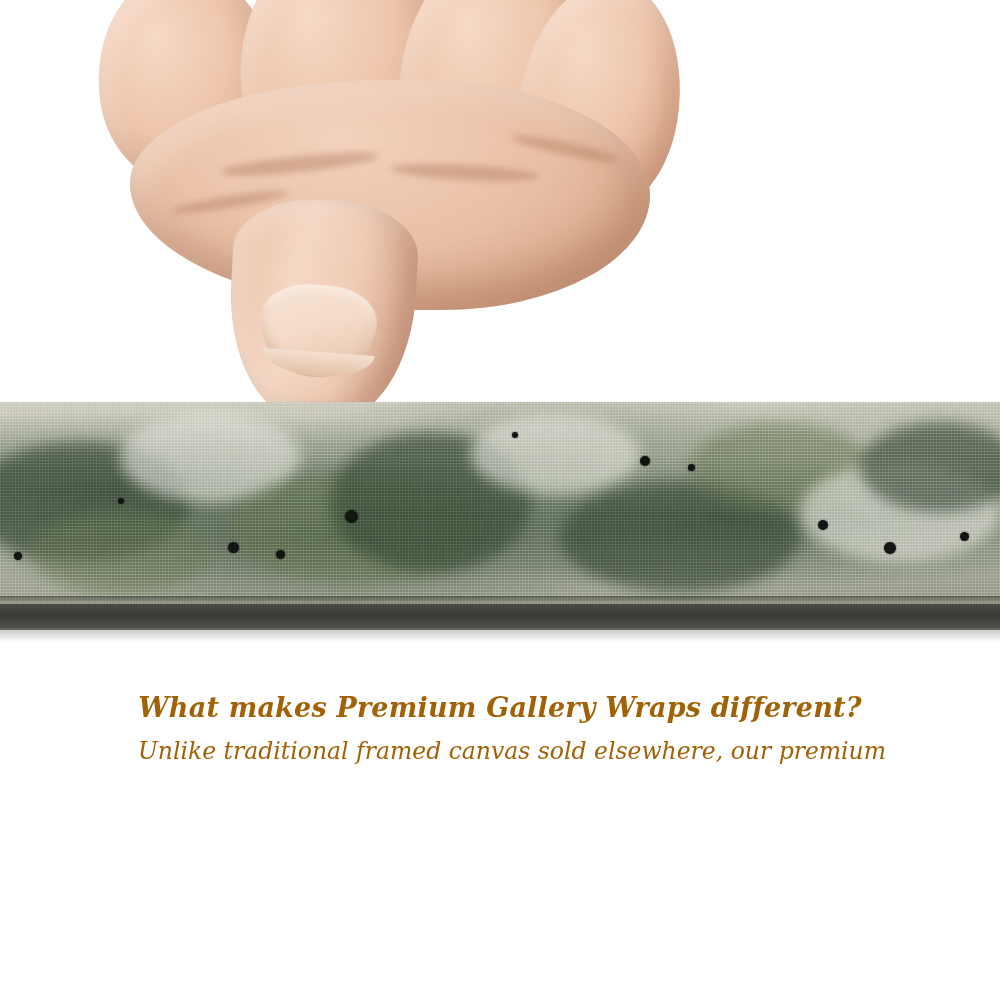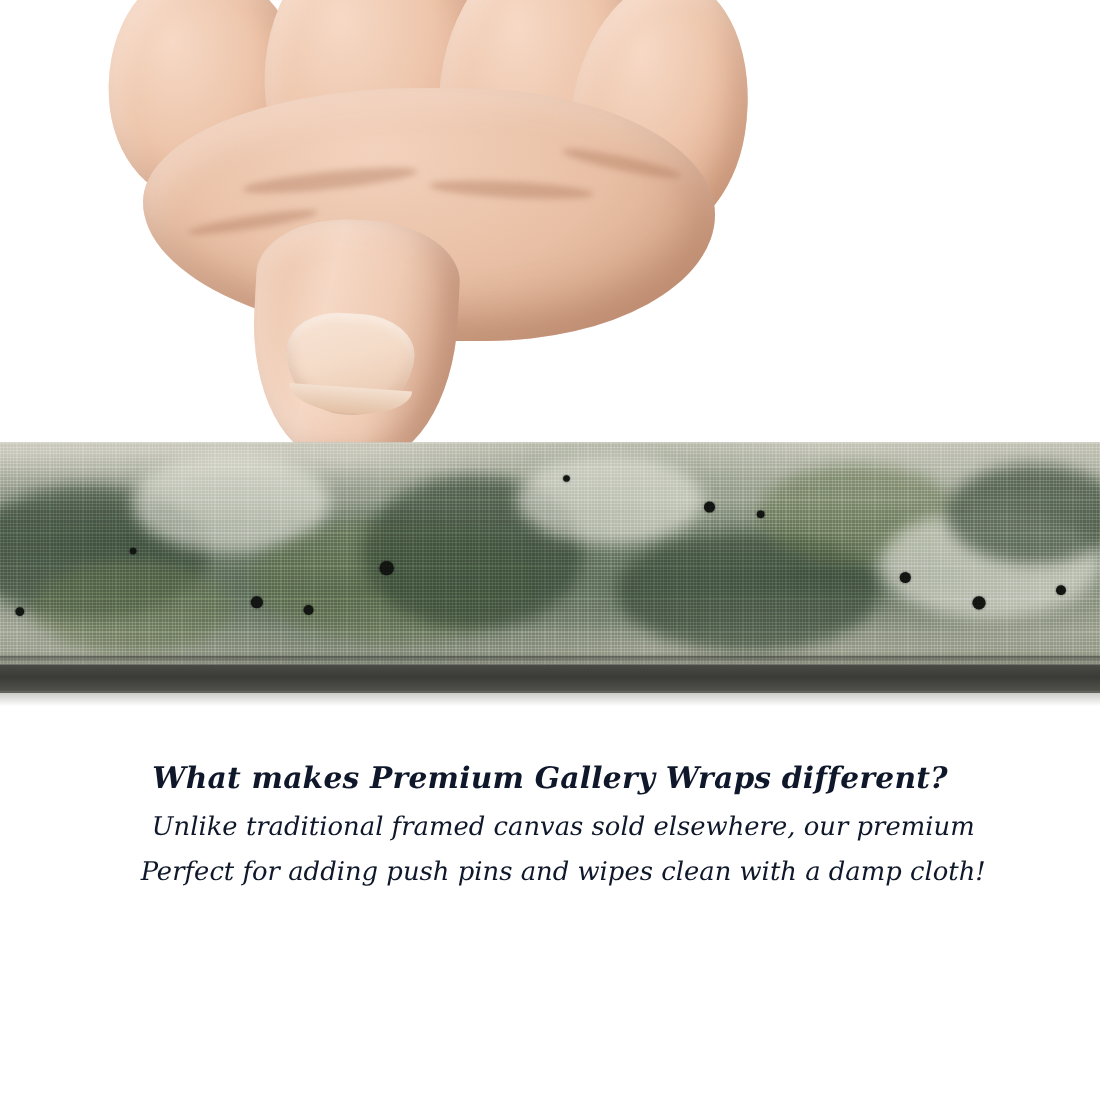--- a/index.html
+++ b/index.html
@@ -176,21 +176,21 @@
     background: linear-gradient(180deg, rgba(120,120,114,0.45), rgba(255,255,255,0));
   }
 
   
   .caption {
     position: absolute;
     left: 0;
     top: 690px;
     width: 1000px;
     text-align: center;
-    color: #0f172a;
+    color: #a16207;
     font-family: "DejaVu Serif", serif;
     font-style: italic;
   }
   .caption-title {
     font-size: 27px;
     font-weight: 700;
     letter-spacing: 0.2px;
     margin: 0 0 6px 0;
     line-height: 1.35;
   }
@@ -256,17 +256,16 @@
 
     <div class="strip-shadow"></div>
     <div class="strip-edge"></div>
     <div class="strip-edge-shadow"></div>
   </div>
 
   <div class="caption">
     <div class="caption-title">What makes Premium Gallery Wraps different?</div>
     <div class="caption-body">
       <p>Unlike traditional framed canvas sold elsewhere, our premium</p>
-      <p class="caption-last">Perfect for adding push pins and wipes clean with a damp cloth!</p>
     </div>
   </div>
 
 </div>
 
 </body></html>

